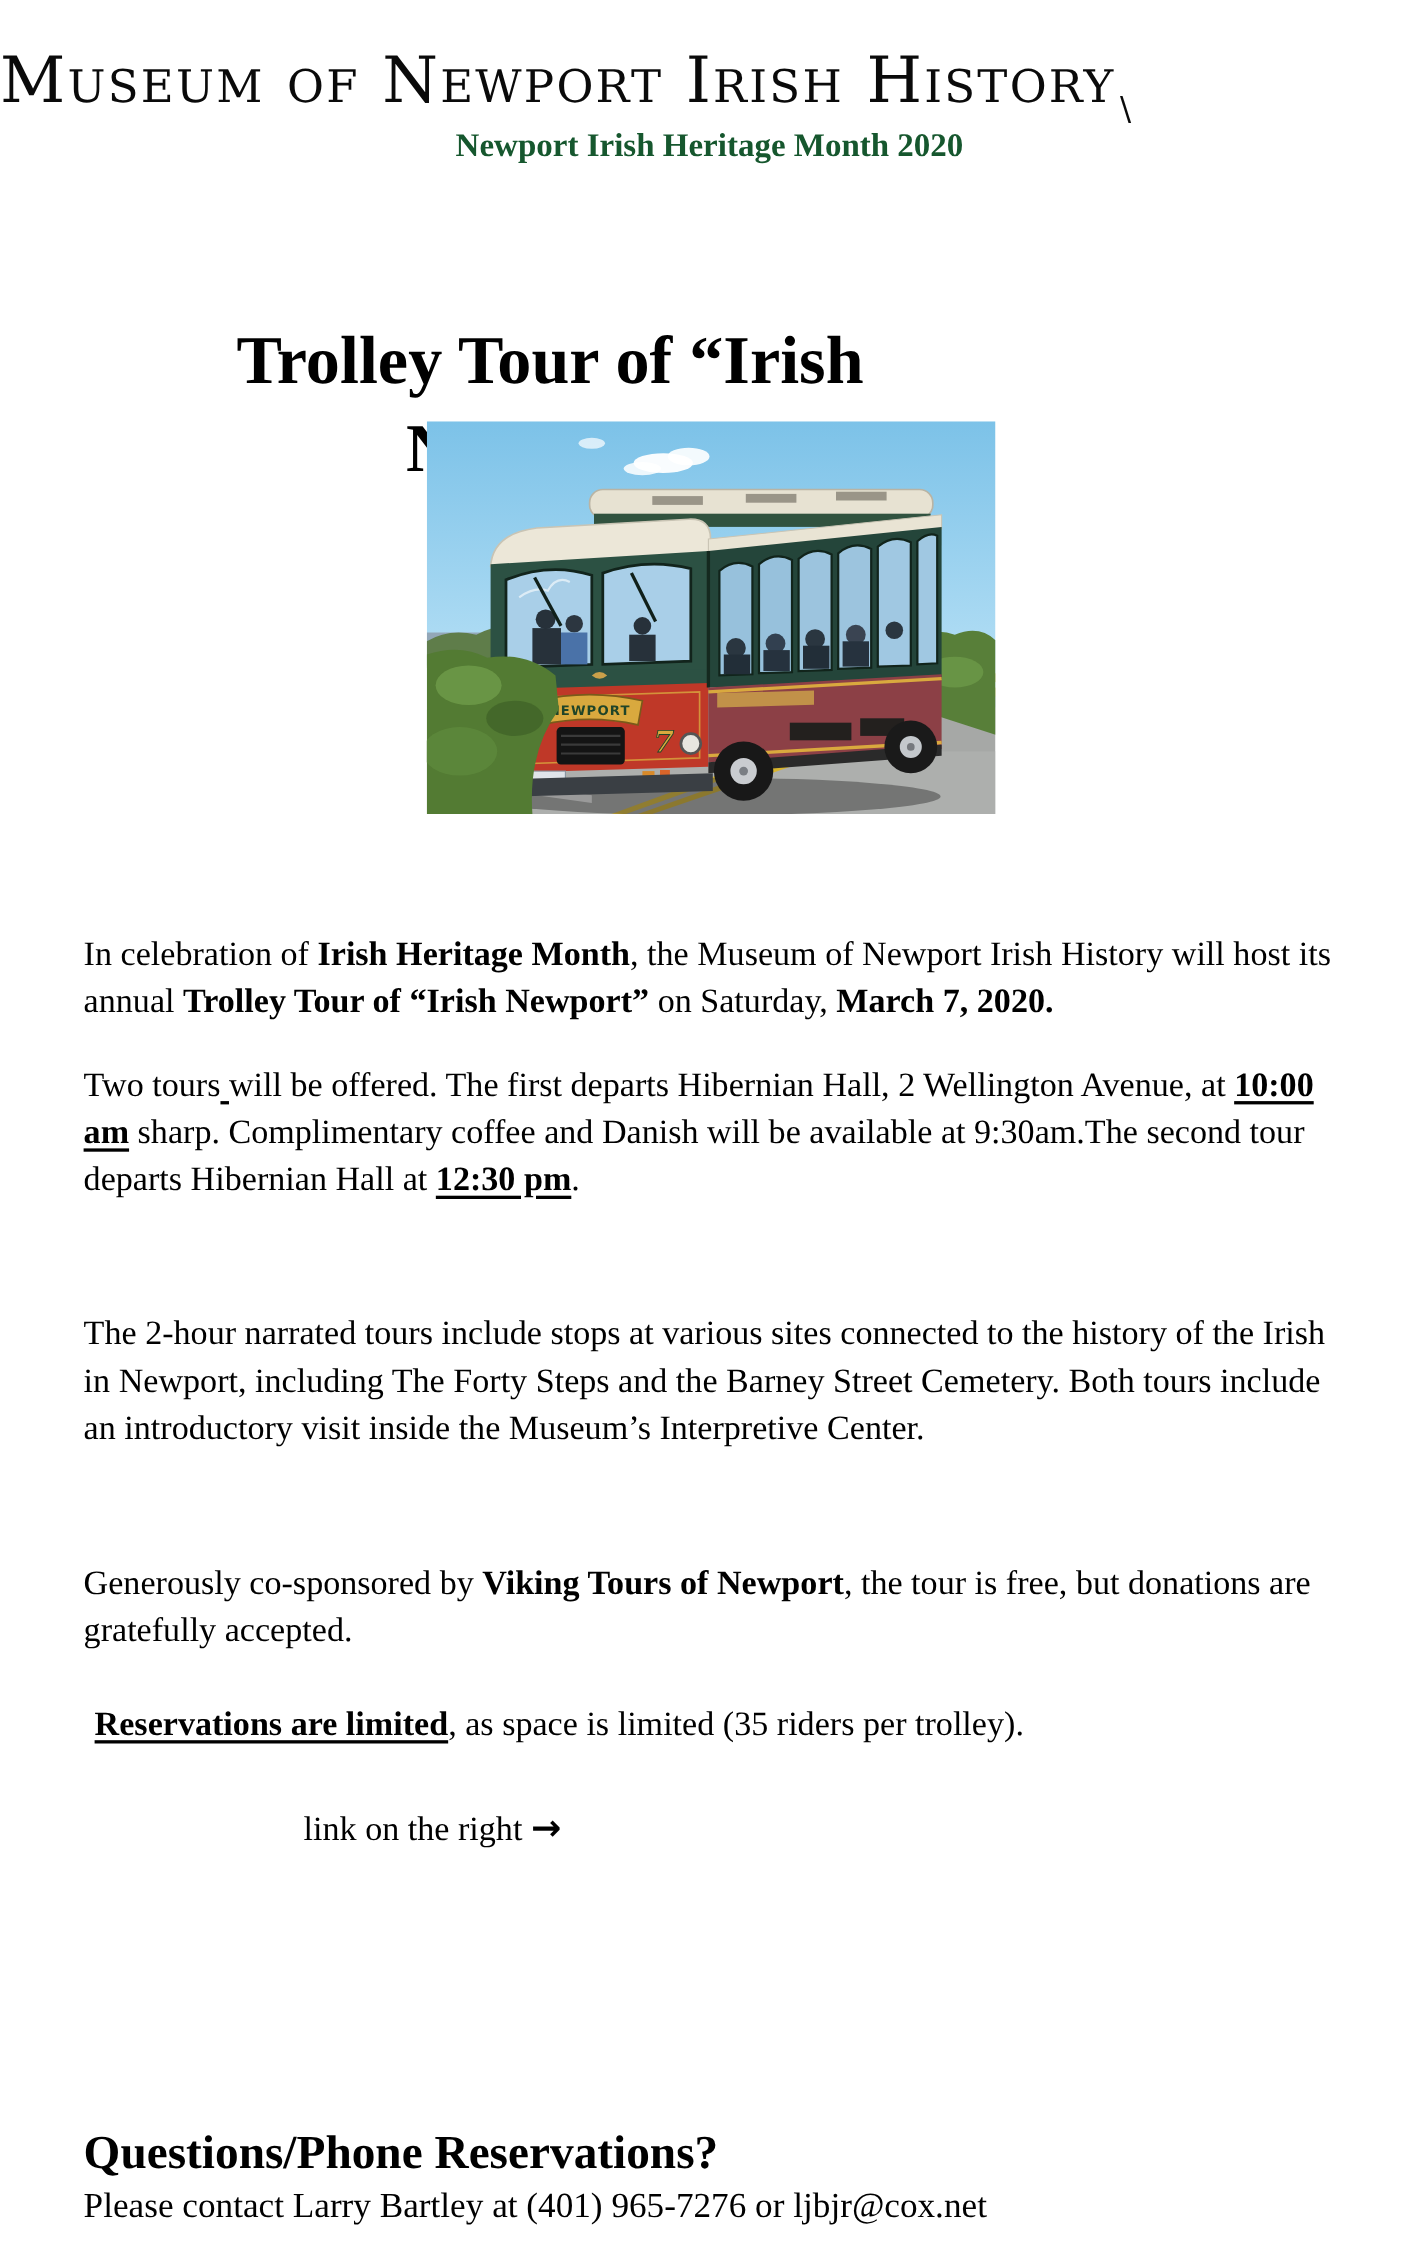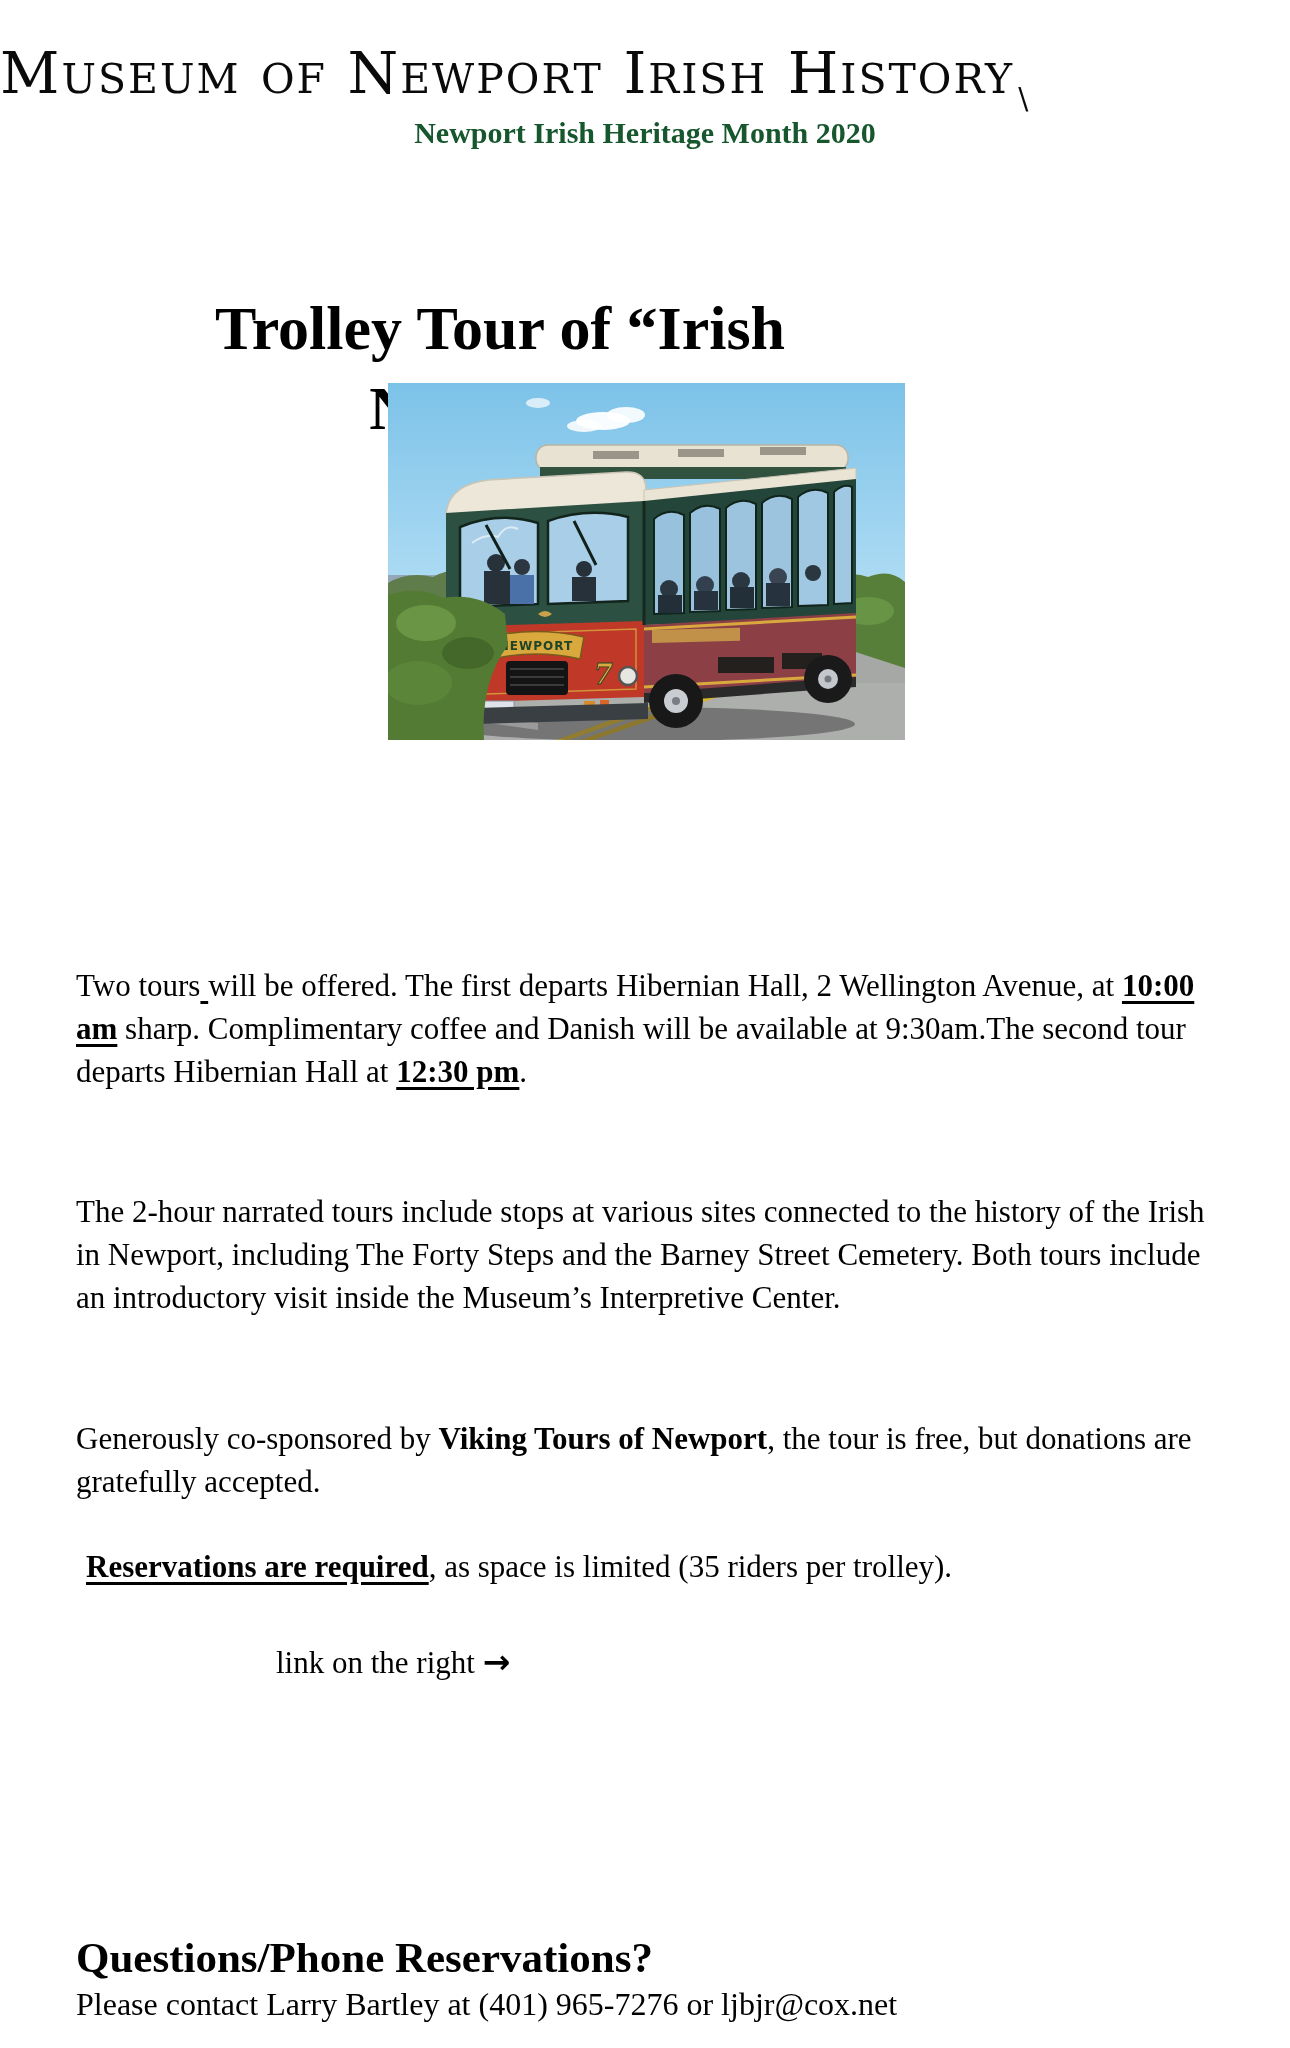--- a/index.html
+++ b/index.html
@@ -200,28 +200,29 @@
     </g>
 
     <g>
       <path d="M0,212 q30,-10 55,3 q35,-6 62,16 L120,262 Q92,300 96,357 L0,357 Z" fill="#537b33"></path>
       <ellipse cx="38" cy="240" rx="30" ry="18" fill="#6f9c4a" opacity="0.8"></ellipse>
       <ellipse cx="80" cy="270" rx="26" ry="16" fill="#3f6126" opacity="0.7"></ellipse>
       <ellipse cx="30" cy="300" rx="34" ry="22" fill="#5e8a3c" opacity="0.8"></ellipse>
     </g>
   </svg>
 
+  <div class="para p1"><span>In celebration of </span><b>Irish Heritage Month</b><span>, the Museum of Newport Irish History will host its annual </span><b>Trolley Tour of “Irish Newport”</b><span> on Saturday, </span><b>March 7, 2020.</b></div>
 
   <div class="para p2"><span>Two tours</span><span class="uspace">&nbsp;</span><span>will be offered. The first departs Hibernian Hall, 2 Wellington Avenue, at </span><b class="u2">10:00 am</b><span> sharp. Complimentary coffee and Danish will be available at 9:30am.The second tour departs Hibernian Hall at </span><b class="u2">12:30 pm</b><span>.</span></div>
 
   <div class="para p3">The 2-hour narrated tours include stops at various sites connected to the history of the Irish in Newport, including The Forty Steps and the Barney Street Cemetery. Both tours include an introductory visit inside the Museum’s Interpretive Center.</div>
 
   <div class="para p4"><span>Generously co-sponsored by </span><b>Viking Tours of Newport</b><span>, the tour is free, but donations are gratefully accepted.</span></div>
 
-  <div class="para p5"><b class="u2">Reservations are required</b><span>, as space is limited (35 riders per trolley).</span></div>
+  <div class="para p5"><b class="u2">Reservations are limited</b><span>, as space is limited (35 riders per trolley).</span></div>
 
   <div class="para p6">
     <div class="line2"><span>link on the right </span><span class="arrow">→</span></div>
   </div>
 
 
   <div class="q-heading">Questions/Phone Reservations?</div>
 
   <div class="contact">Please contact Larry Bartley at (401) 965-7276 or ljbjr@cox.net</div>
 

